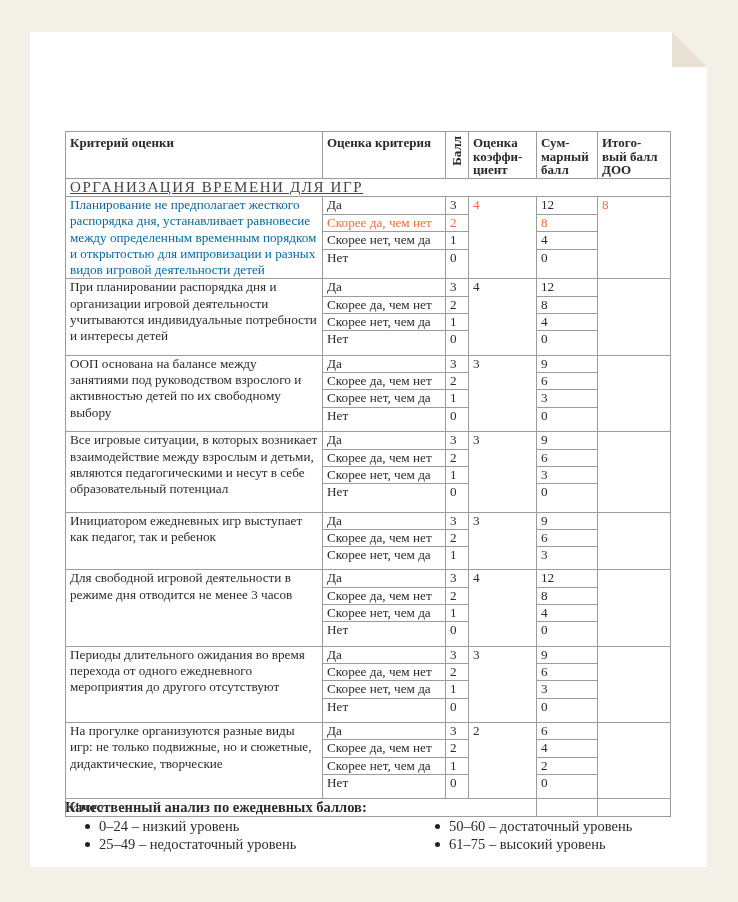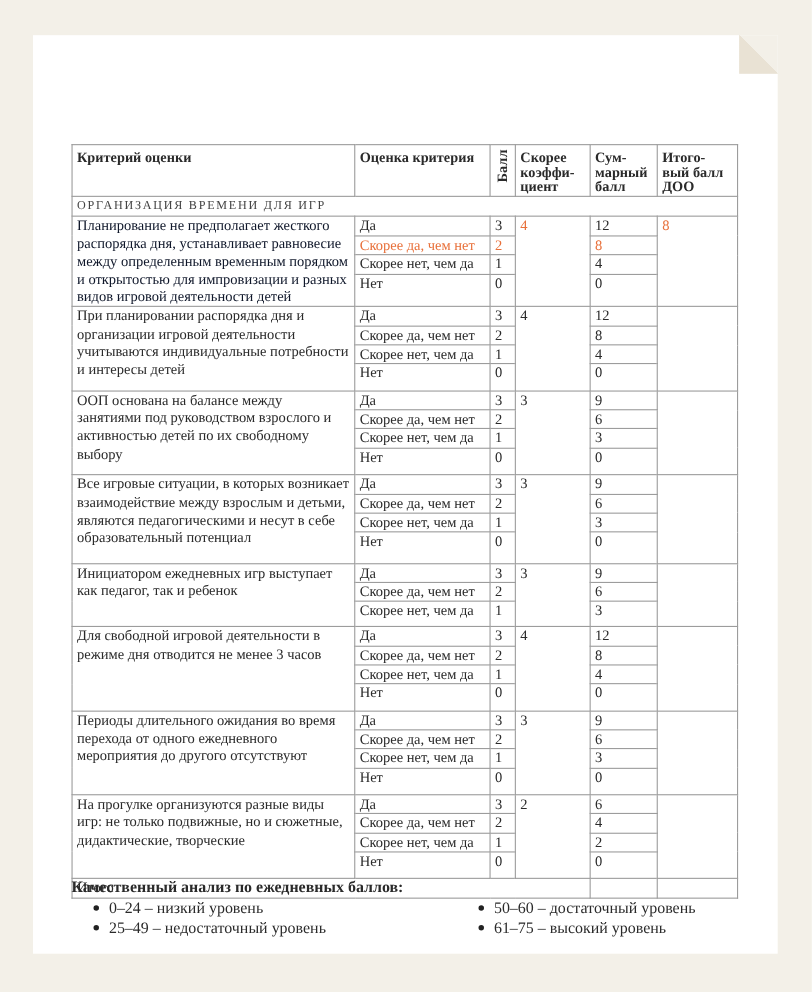--- a/index.html
+++ b/index.html
@@ -25,21 +25,21 @@
   table.checklist {
     position: absolute; left: 35px; top: 99px; width: 605px;
     border-collapse: collapse; table-layout: fixed; font-size: 13.2px; line-height: 16.3px;
   }
   table.checklist td, table.checklist th {
     border: 1px solid #9c9c9c; padding: 0 4px; vertical-align: top; text-align: left;
   }
   table.checklist th { font-weight: bold; font-size: 13px; line-height: 13.5px; padding-top: 4px; height: 42px; }
   th.vert { padding: 0; vertical-align: bottom; }
   th.vert span { display: block; writing-mode: vertical-rl; transform: rotate(180deg); margin: 0 auto 4px; font-size: 13px; }
-  td.section { text-align: center; letter-spacing: 1.6px; font-size: 11px; color: #444; height: 17px; padding: 0; vertical-align: middle; }
+  td.section { text-align: center; letter-spacing: 1.6px; font-size: 15px; color: #444; height: 17px; padding: 0; vertical-align: middle; text-decoration: underline; }
   td.crit { padding: 1px 4px 0 5px; }
   td.sub { height: 15.5px; padding-top: 0; padding-bottom: 0; }
   td.sub.last { height: 22px; }
   .hl { color: #e8703a; }
   td.total-label { height: 15px; }
   .summary { position: absolute; left: 35px; top: 766px; width: 620px; font-size: 14.5px; }
   .summary h3 { margin: 0 0 1px 0; font-size: 14.5px; font-weight: bold; line-height: 18px; }
   .levels { display: grid; grid-template-columns: 350px 260px; row-gap: 0; margin-left: 20px; }
   .levels div { line-height: 18px; }
   .bullet { display: inline-block; width: 5px; height: 5px; border-radius: 50%; background: #222; vertical-align: middle; margin: 0 9px 3px 0; }
@@ -64,42 +64,42 @@
       <col style="width:73px">
     </colgroup>
     <thead>
       <tr>
         <th>Критерий оценки</th>
         <th>Оценка критерия</th>
         <th class="vert">
             <span>Балл</span>
           </th>
         <th>
-          <div>Скорее</div>
+          <div>Оценка</div>
           <div>коэффи-</div>
           <div>циент</div>
         </th>
         <th>
           <div>Сум-</div>
           <div>марный</div>
           <div>балл</div>
         </th>
         <th>
           <div>Итого-</div>
           <div>вый балл</div>
           <div>ДОО</div>
         </th>
       </tr>
     </thead>
     <tbody id="table-body">
       <tr>
         <td class="section" colspan="6">ОРГАНИЗАЦИЯ ВРЕМЕНИ ДЛЯ ИГР</td>
       </tr>
     <tr style="height: 16.5px;">
-          <td class="crit hl" rowspan="4" style="color: #0f172a;">Планирование не предполагает жесткого распорядка дня, устанавливает равновесие между определенным временным порядком и открытостью для импровизации и разных видов игровой деятельности детей</td>
+          <td class="crit hl" rowspan="4" style="color: #0369a1;">Планирование не предполагает жесткого распорядка дня, устанавливает равновесие между определенным временным порядком и открытостью для импровизации и разных видов игровой деятельности детей</td>
           <td class="sub">Да</td>
           <td class="sub">3</td>
           <td rowspan="4" class="hl" style="color: rgb(232, 112, 58);">4</td>
           <td class="sub">12</td>
           <td rowspan="4" class="hl" style="color: rgb(232, 112, 58);">8</td>
         </tr>
         <tr style="height: 16.5px;">
           <td class="sub hl" style="color: rgb(232, 112, 58);">Скорее да, чем нет</td>
           <td class="sub hl" style="color: rgb(232, 112, 58);">2</td>
           <td class="sub hl" style="color: rgb(232, 112, 58);">8</td>

